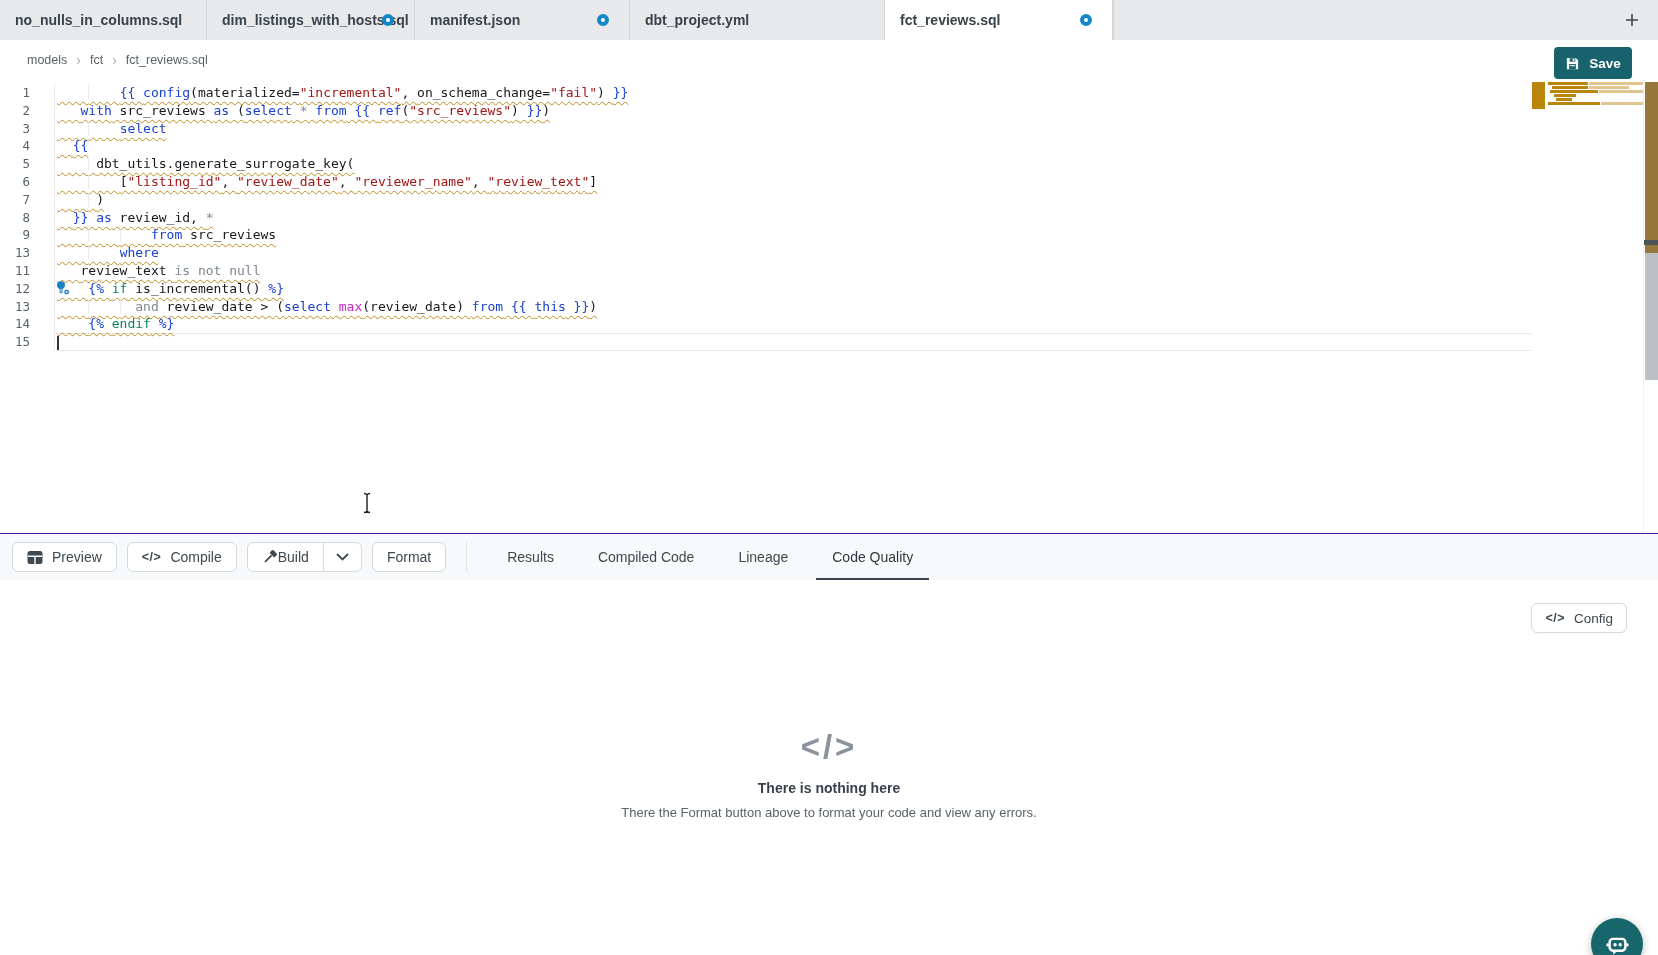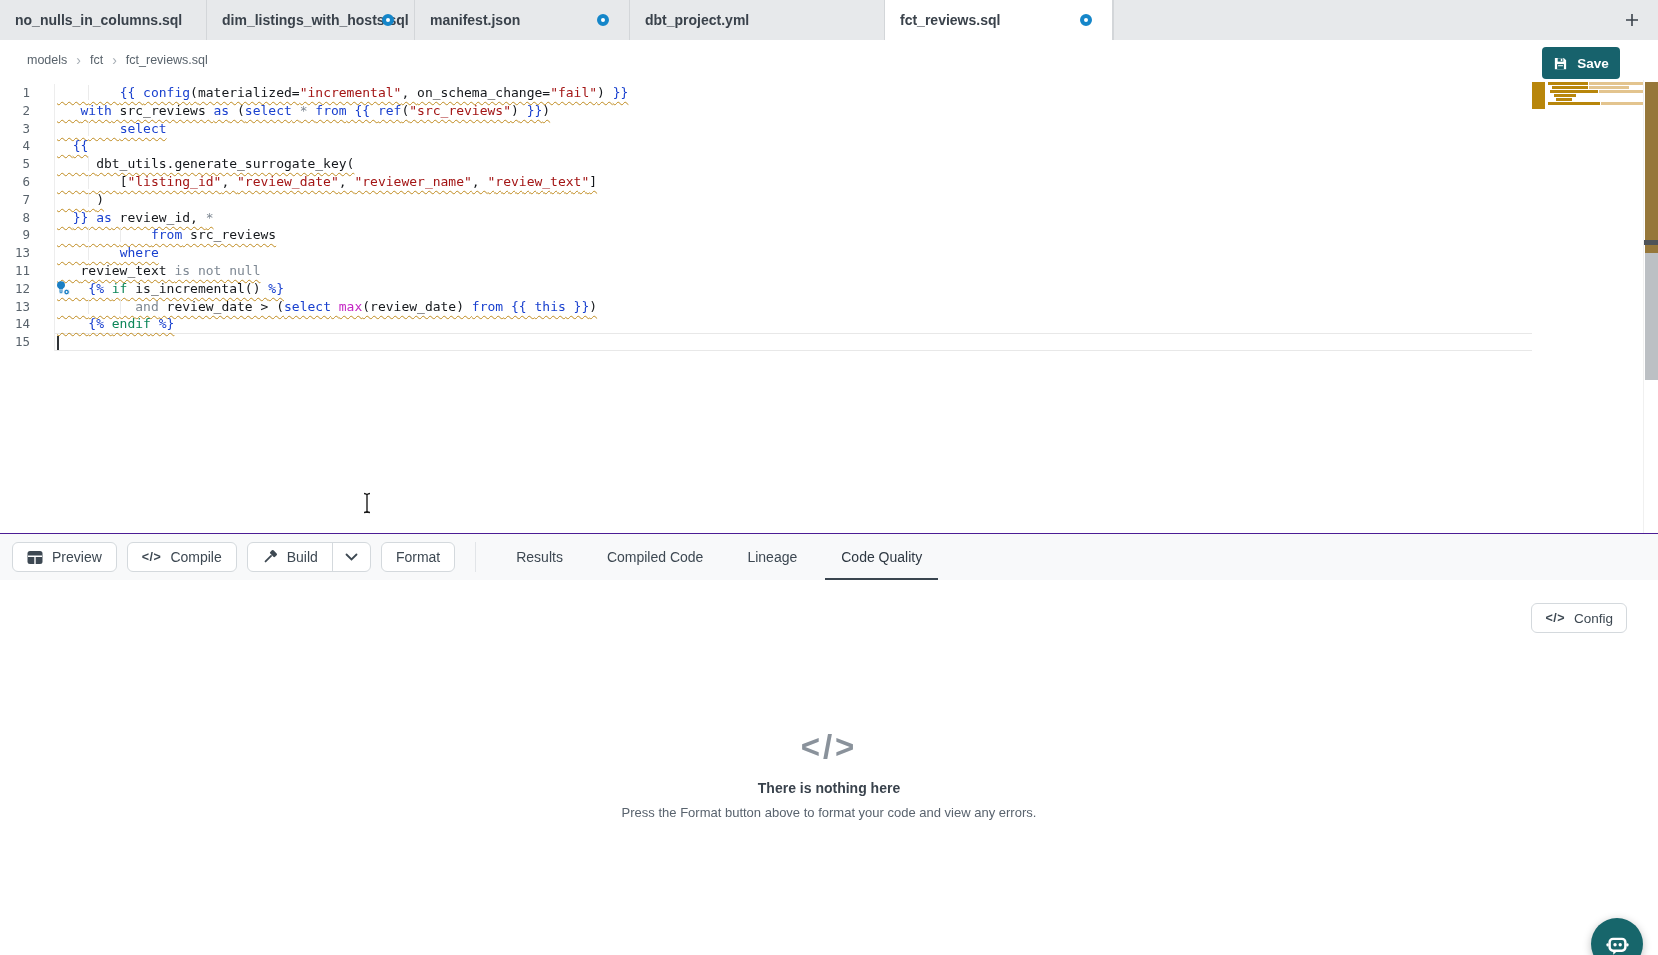--- a/index.html
+++ b/index.html
@@ -9,21 +9,21 @@
   
   .tabbar{position:absolute;top:0;left:0;right:0;height:40px;display:flex;background:#e7e9eb;}
   .tab{position:relative;display:flex;align-items:center;box-sizing:border-box;height:40px;
        padding-left:15px;border-right:1px solid #d3d6d9;font-size:14px;font-weight:600;color:#3a424b;cursor:default;}
   .tab.active{background:#fff;border-right:1px solid #d3d6d9;}
   .tab .dot{position:absolute;right:20px;top:14px;width:4px;height:4px;border-radius:50%;
             border:4px solid var(--dot);background:#fff;}
   .plus-area{flex:1;display:flex;align-items:center;justify-content:flex-end;padding-right:18px;}
 
   
-  .subheader{position:absolute;top:40px;left:0;right:12px;height:40px;background:#fff;border-bottom:5px solid #f9a8d4;}
+  .subheader{position:absolute;top:40px;left:0;right:0;height:40px;background:#fff;border-bottom:5px solid #f9a8d4;}
   .breadcrumb{position:absolute;left:27px;top:0;height:40px;display:flex;align-items:center;gap:9px;
               font-size:12.5px;color:#59636c;}
   .crumb-sep{color:#a6adb4;font-size:14px;}
   .save-btn{position:absolute;right:26px;top:7px;height:32px;width:78px;background:var(--save);color:#fff;
             border:none;border-radius:4px;display:flex;align-items:center;justify-content:center;gap:9px;
             font-size:13.5px;font-weight:600;font-family:inherit;cursor:pointer;}
 
   
   .editor{position:absolute;top:80px;left:0;height:453px;width:1658px;background:#fff;}
   .gutter{position:absolute;left:0;top:4px;width:30px;}
@@ -52,21 +52,21 @@
   .ibeam{position:absolute;left:360px;top:412px;}
 
   
   .ptoolbar{position:absolute;top:533px;left:0;right:0;height:47px;background:#f8f9fa;
             border-top:1px solid #4c1d95;display:flex;align-items:center;box-sizing:border-box;}
   .tbtn{height:30px;border:1px solid #d4d9dd;border-radius:6px;background:#fff;display:inline-flex;
         align-items:center;gap:9px;padding:0 14px;font-size:14px;color:#3d4852;font-family:inherit;
         margin-left:10px;cursor:pointer;}
   .tbtn:first-child{margin-left:12px;}
   .tbtn-split{display:inline-flex;margin-left:10px;border:1px solid #d4d9dd;border-radius:6px;background:#fff;height:30px;box-sizing:border-box;}
-  .tbtn-split .seg{display:inline-flex;align-items:center;gap:9px;padding:0 14px;font-size:14px;color:#3d4852;cursor:pointer;}
+  .tbtn-split .seg{display:inline-flex;align-items:center;padding:0 14px;font-size:14px;color:#3d4852;cursor:pointer;}
   .tbtn-split .seg+.seg{border-left:1px solid #d4d9dd;padding:0 12px;}
   .code-icon{font-family:"Liberation Sans",sans-serif;font-weight:700;font-size:12.5px;letter-spacing:.5px;color:#3d4852;}
   .vsep{width:1px;height:30px;background:#e2e5e8;margin:0 18px 0 20px;}
   .ptabs{display:flex;height:47px;align-items:stretch;}
   .ptab{display:flex;align-items:center;padding:0 16px;margin:0 6px;font-size:14px;color:#3d4852;
         position:relative;cursor:pointer;}
   .ptab.active{color:#2e3842;}
   .ptab.active::after{content:"";position:absolute;left:0;right:0;bottom:0;height:3px;background:#3a454f;}
 
   
@@ -226,21 +226,21 @@
   </div>
 
   <div class="pbody">
     <button class="config-btn">
       <span class="code-icon">&lt;/&gt;</span>
       <span>Config</span>
     </button>
     <div class="empty">
       <div class="empty-icon">&lt;/&gt;</div>
       <div class="empty-title">There is nothing here</div>
-      <div class="empty-sub">Press the Format button above to format your code and view any errors.</div>
+      <div class="empty-sub">There the Format button above to format your code and view any errors.</div>
     </div>
   </div>
 
   <button class="fab">
     <svg width="27" height="27" viewBox="0 0 24 24">
       <rect x="5" y="7" width="14" height="10.5" rx="3" fill="none" stroke="#fff" stroke-width="2.2"></rect>
       <circle cx="9.8" cy="12.2" r="1.5" fill="#fff"></circle>
       <circle cx="14.4" cy="12.2" r="1.5" fill="#fff"></circle>
       <rect x="2.2" y="10.8" width="2" height="3" rx="1" fill="#fff"></rect>
       <rect x="19.8" y="10.8" width="2" height="3" rx="1" fill="#fff"></rect>

